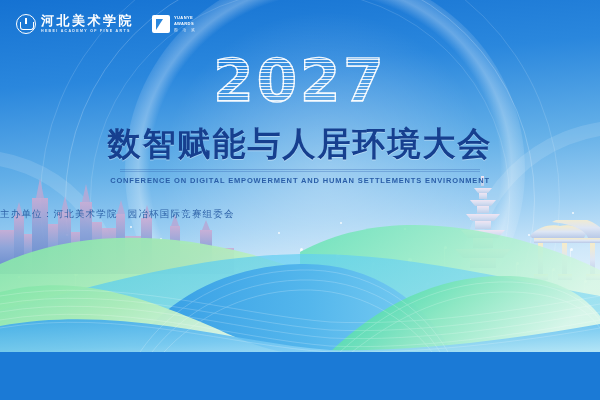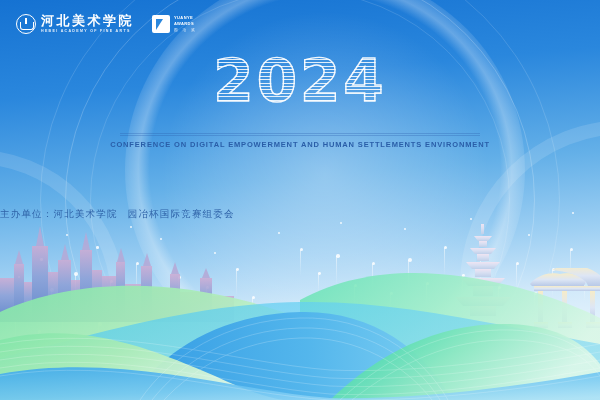--- a/index.html
+++ b/index.html
@@ -1,21 +1,21 @@
 <!DOCTYPE html>
 <html><head>
 <meta charset="utf-8">
 <style>
   * { margin:0; padding:0; box-sizing:border-box; }
   html,body { width:600px; height:400px; overflow:hidden; background:#1b7ad6; }
   body { font-family:"Liberation Sans", sans-serif; }
 
   .poster{
     position:relative;
-    width:600px; height:400px;
+    width:600px; height:352px;
     overflow:hidden;
     background:linear-gradient(175deg,#1572d2 0%,#2a87dd 22%,#64b0e8 45%,#9fd0f3 62%,#cfe8fa 74%,#e6f3fc 84%,#f2f9fe 100%);
   }
 
   
   .bg-layer{ position:absolute; inset:0; pointer-events:none; }
 
   .ring{
     position:absolute;
     border-radius:50%;
@@ -299,24 +299,25 @@
       <div class="yy-texts">
         <div class="yy-en">YUANYE</div>
         <div class="yy-en">AWARDS</div>
         <div class="yy-cn">园 冶 奖</div>
       </div>
     </div>
 
   </div>
 
   <div class="year-wrap">
-    <span class="year">2024</span>
+    <span class="year">2027</span>
   </div>
 
   <div class="title-wrap">
+    <div class="title-cn">数智赋能与人居环境大会</div>
     <div class="sub-rule"></div>
     <div class="title-en">CONFERENCE ON DIGITAL EMPOWERMENT AND HUMAN SETTLEMENTS ENVIRONMENT</div>
   </div>
 
   <div class="org">
     <span>主办单位：</span><span>河北美术学院</span><span class="sep"></span><span>园冶杯国际竞赛组委会</span>
   </div>
 
 
   <div class="skyline" id="skyline" style="width: 240px; height: 100px;">

